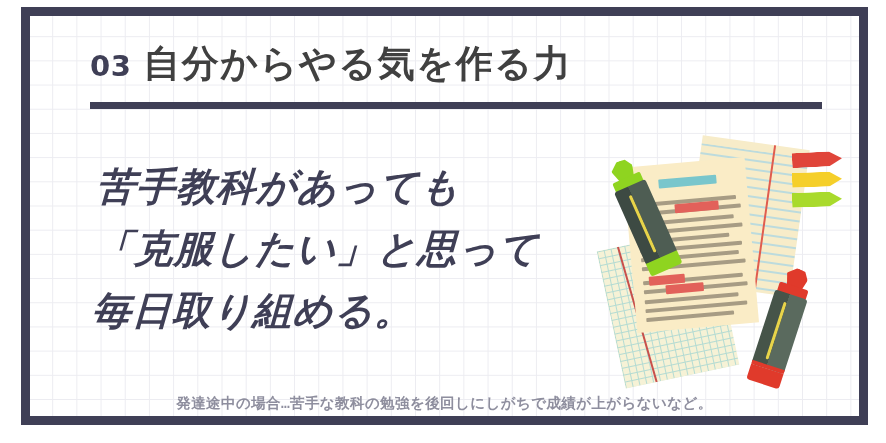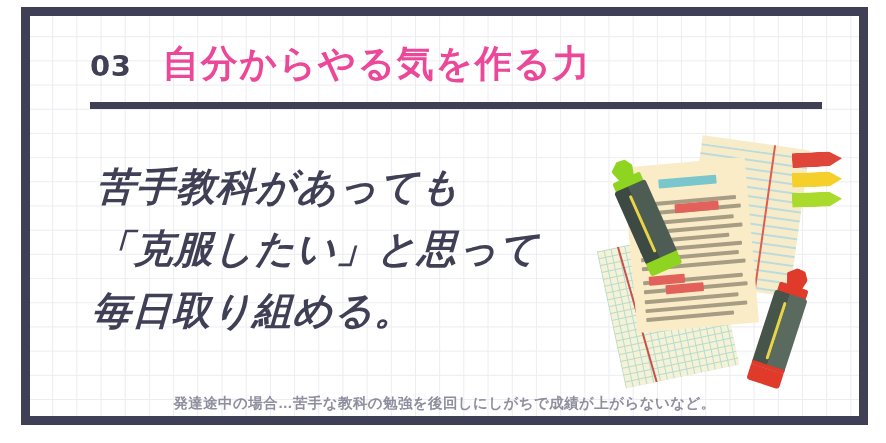--- a/index.html
+++ b/index.html
@@ -65,22 +65,22 @@
     font-family: "DejaVu Sans", "Liberation Sans", sans-serif;
     font-weight: 700;
     font-size: 29px;
     color: #3f3f56;
     letter-spacing: 0.5px;
   }
   .header-title {
     font-family: "DejaVu Sans", "Liberation Sans", sans-serif;
     font-weight: 700;
     font-size: 37px;
-    color: #ec4899;
-    margin-left: 31px;
+    color: #404040;
+    margin-left: 12px;
     letter-spacing: 1.5px;
   }
   .header-rule {
     position: absolute;
     left: 60px;
     top: 86px;
     width: 732px;
     height: 7px;
     background: #3f3f56;
   }
@@ -101,21 +101,21 @@
   }
   .body-line { white-space: nowrap; }
 
   
   .footer-note {
     position: absolute;
     left: 0;
     right: 0;
     top: 378px;
     text-align: center;
-    font-family: Liberation Sans, sans-serif;
+    font-family: Liberation Mono, monospace;
     font-size: 14.5px;
     font-weight: 700;
     color: #8e8e9e;
     letter-spacing: 0.4px;
   }
 
   
   .illustration {
     position: absolute;
     left: 570px;

